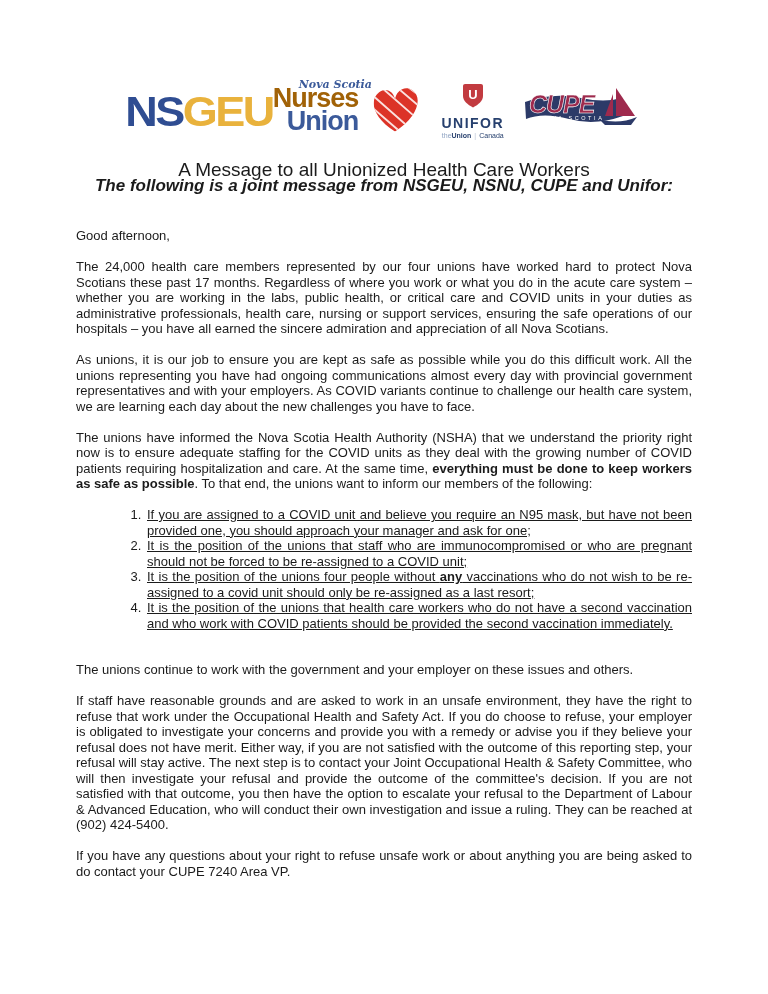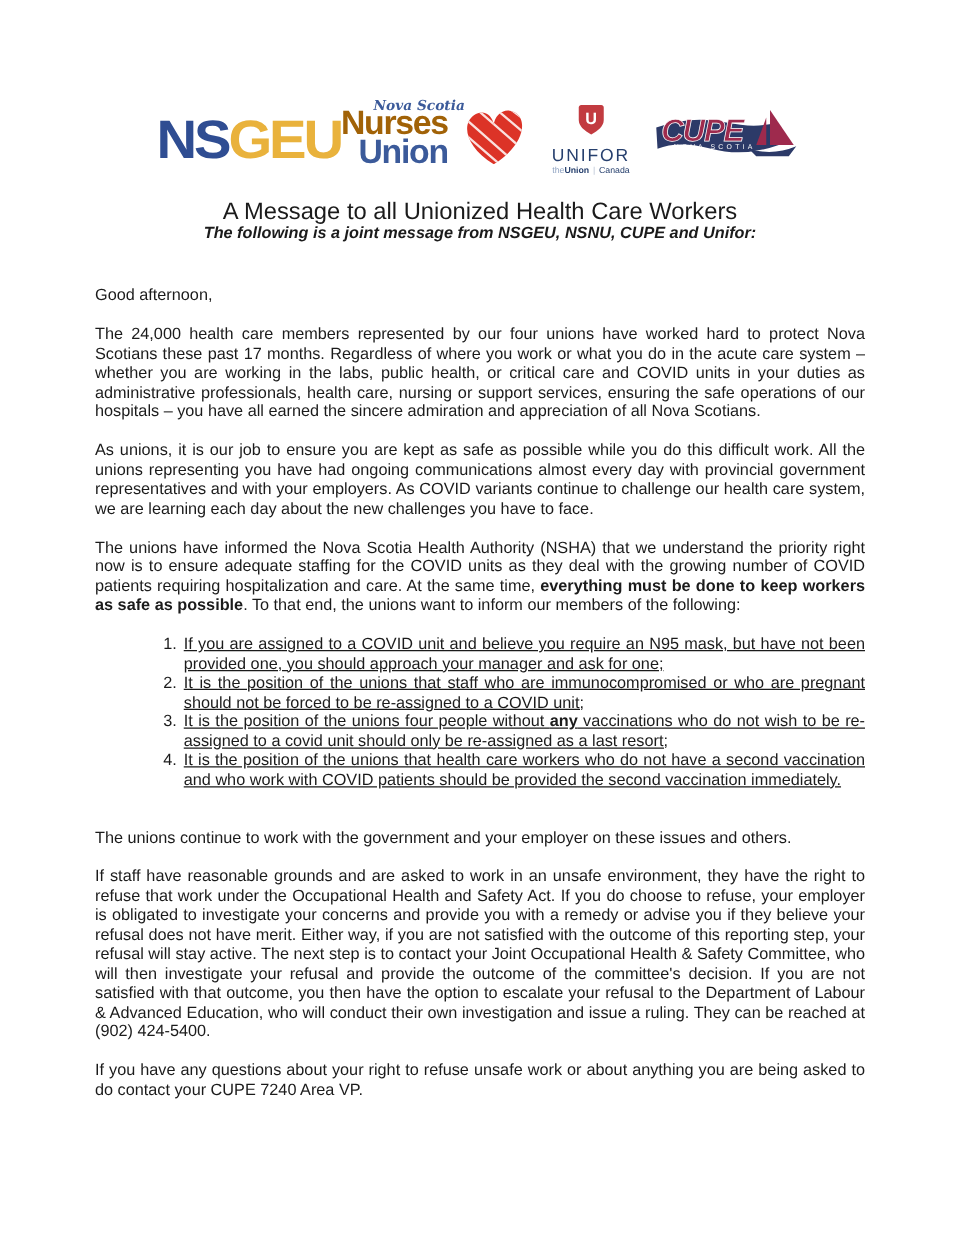--- a/index.html
+++ b/index.html
@@ -36,33 +36,33 @@
     font-weight:bold; font-size:27px; letter-spacing:-1px; color:#a16207; line-height:1;
   }
   .nsnu-union {
     position:absolute; top:30px; left:14px;
     font-weight:bold; font-size:27px; letter-spacing:-1px; color:#3b5a9a; line-height:1;
   }
   .nsnu-heart { position:absolute; top:4px; right:0; }
 
   .unifor { display:flex; flex-direction:column; align-items:center; width:100px; }
   .unifor-name {
-    font-weight:normal; font-size:14px; letter-spacing:1.5px; color:#27406e; margin-top:2px;
+    font-weight:bold; font-size:14px; letter-spacing:1.5px; color:#27406e; margin-top:2px;
   }
   .unifor-tagline { font-size:7px; color:#27406e; white-space:nowrap; margin-top:1px; }
   .unifor-tagline .the { color:#8fa3c2; }
   .unifor-tagline .union { font-weight:bold; }
   .unifor-tagline .sep { color:#b9c3d4; padding:0 3px; }
 
   .cupe { width:120px; height:50px; }
 
   
   .title-block { text-align:center; margin-bottom:34px; }
   .title-line { font-size:19px; line-height:16px; font-weight:normal; }
-  .subtitle-line { font-size:13px; line-height:16px; font-weight:bold; font-style:italic; }
+  .subtitle-line { font-size:17px; line-height:16px; font-weight:bold; font-style:italic; }
 
   
   .doc-body { font-size:13px; line-height:15.5px;margin-top:15px; }
   .doc-body p { margin:0 0 15.5px 0; text-align:justify; }
   .doc-body p.greeting { text-align:left; }
   .doc-body p.last { margin-bottom:0; }
   b { font-weight:bold; }
   ol.positions {
     margin:0 0 31px 0; padding-left:69px;text-decoration:underline;
   }

